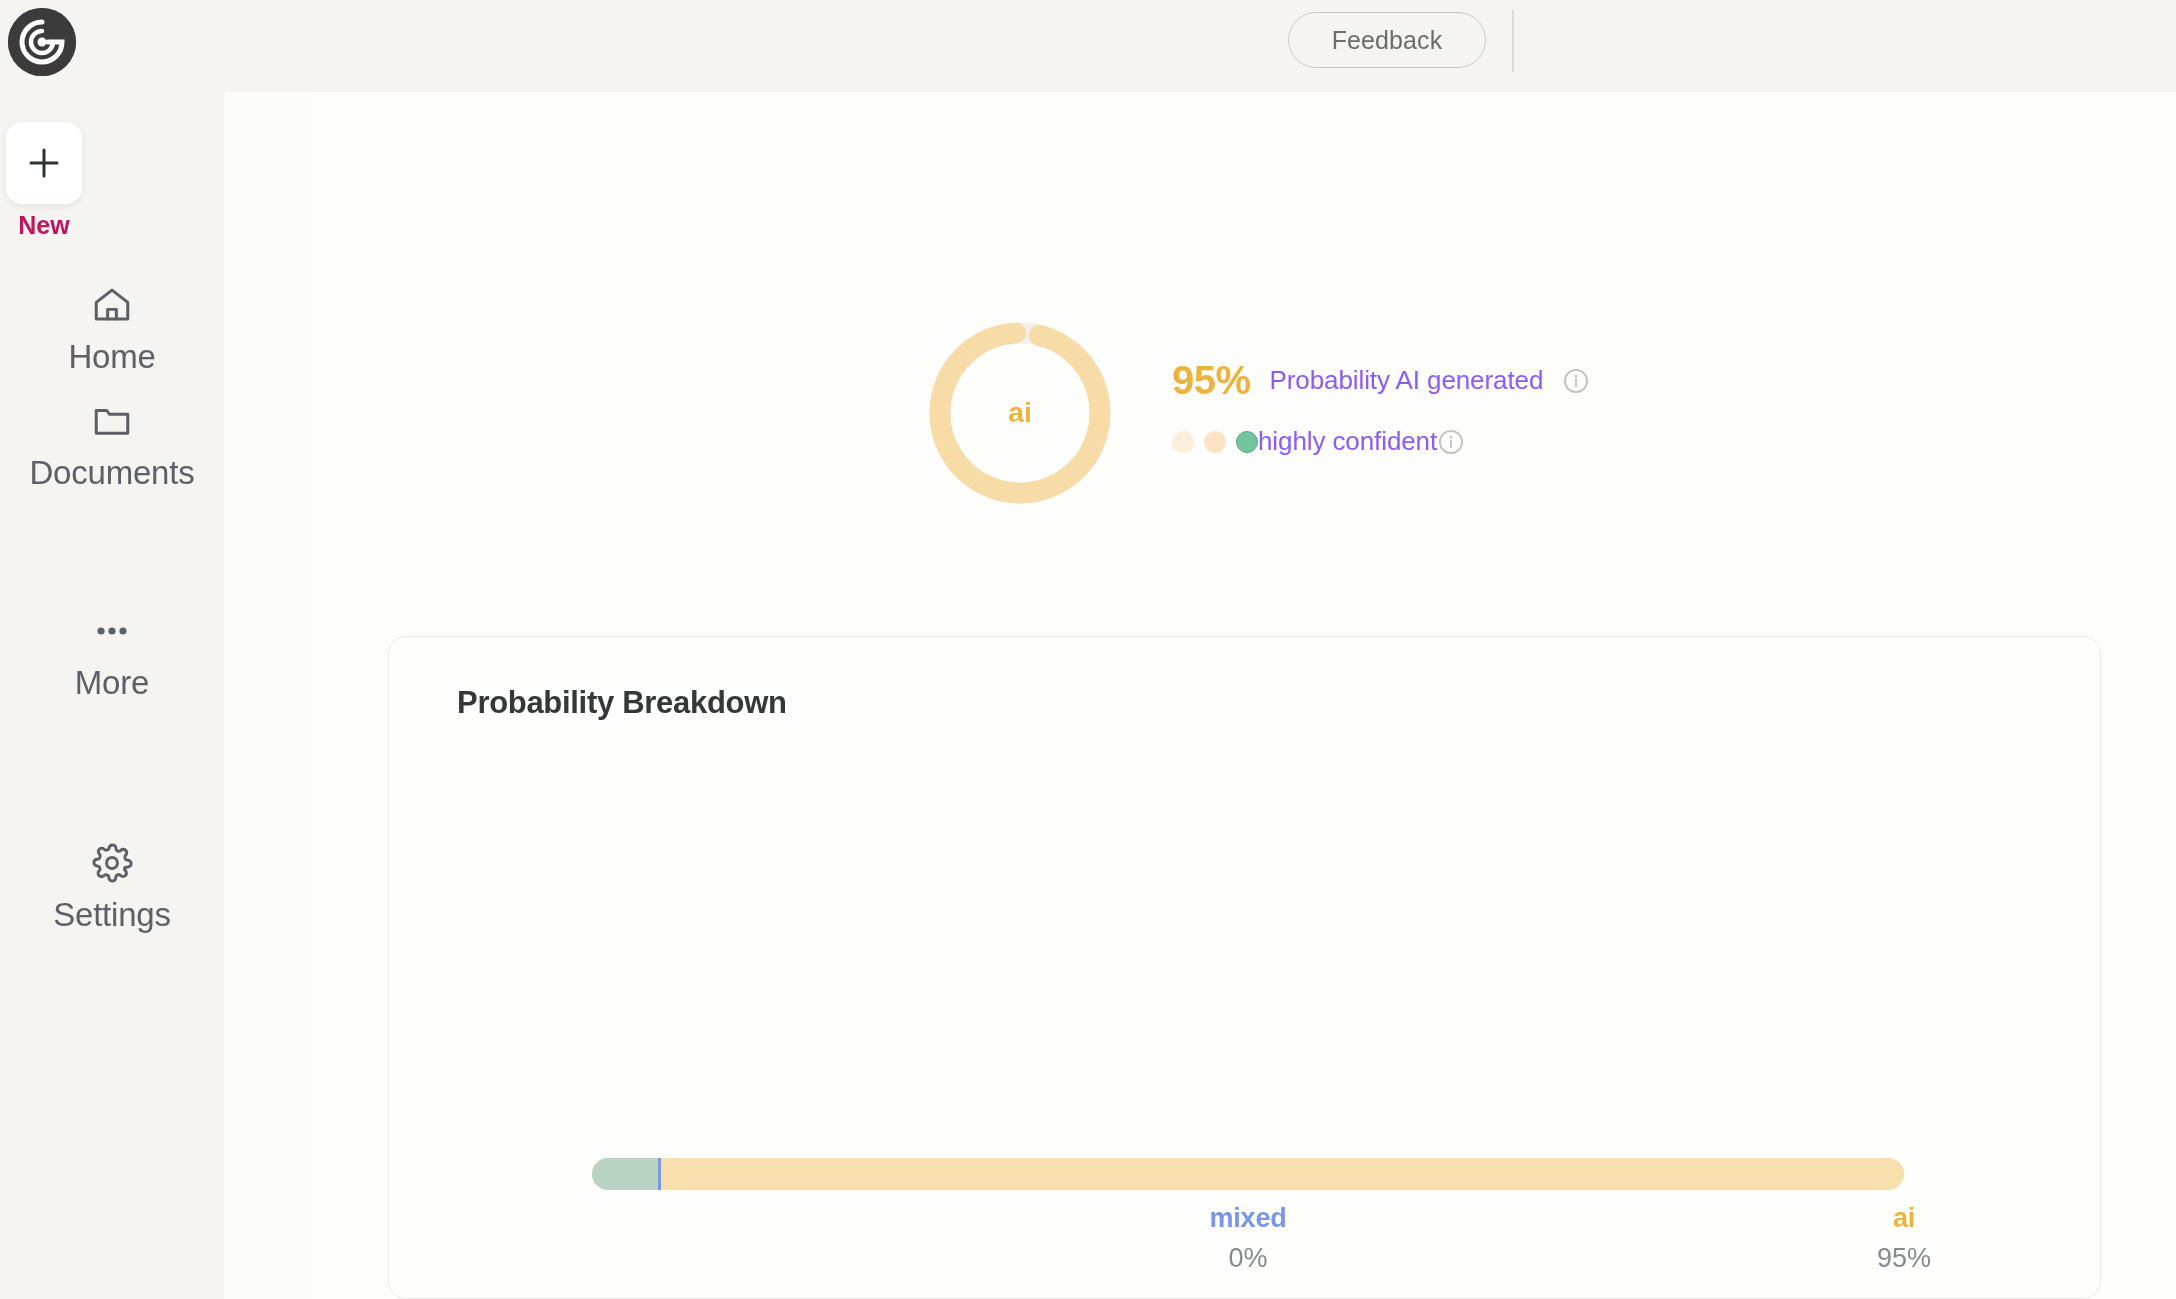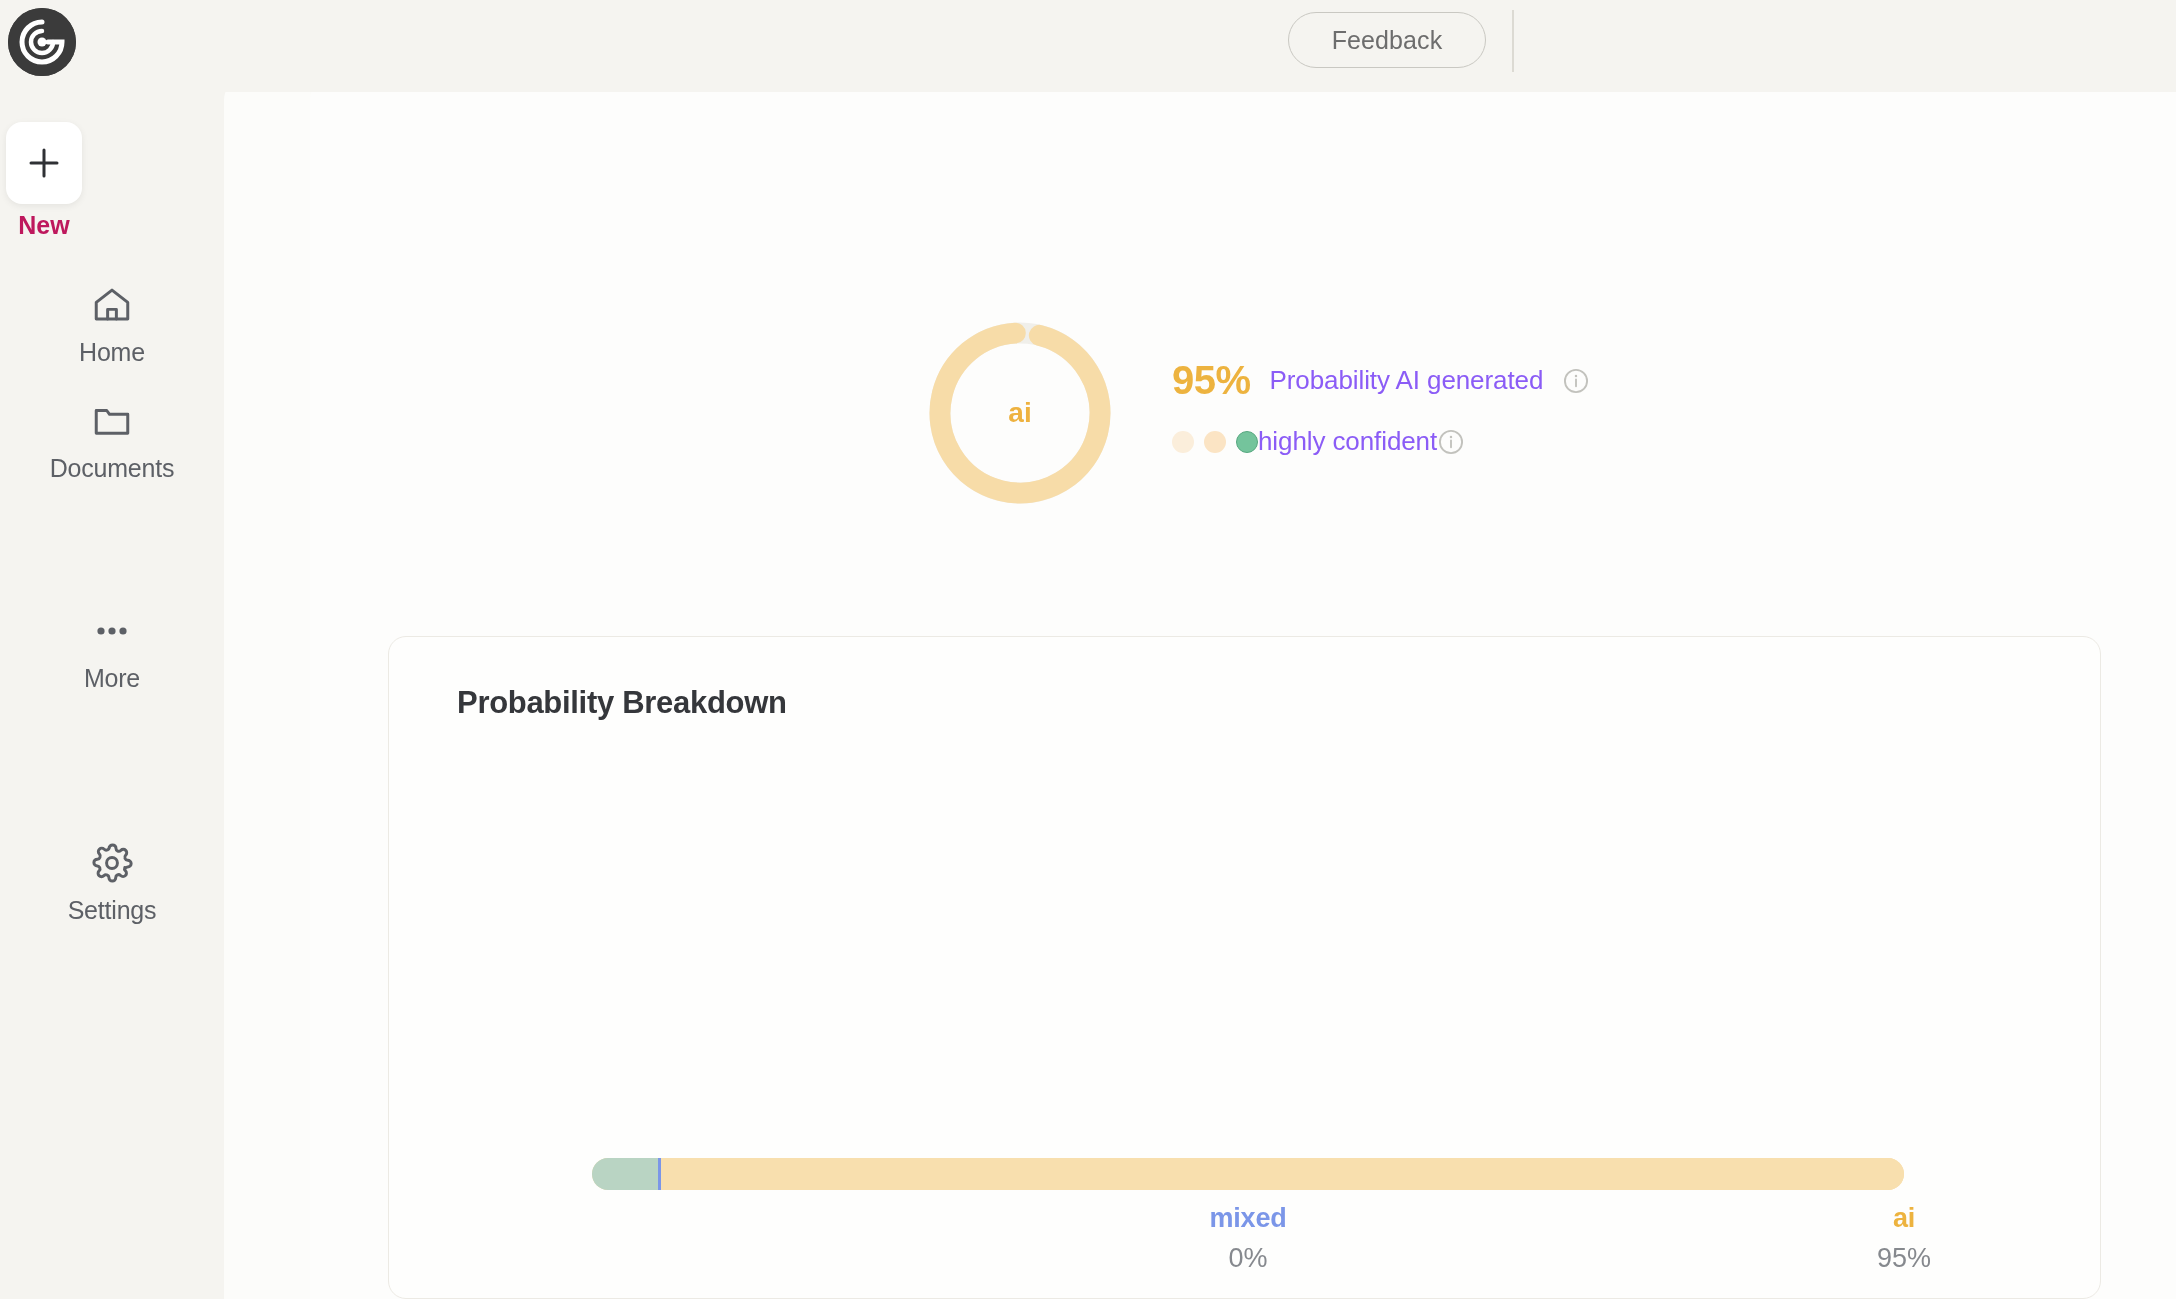--- a/index.html
+++ b/index.html
@@ -139,21 +139,21 @@
     user-select: none;
   }
   .nav-icon {
     display: flex;
     align-items: center;
     justify-content: center;
     height: 54px;
   }
   .nav-label {
     margin-top: 6px;
-    font-size: 25px;
+    font-size: 33px;
     color: #5d6066;
     white-space: nowrap;
     letter-spacing: -.2px;
   }
 
   .new-tile {
     position: absolute;
     left: 6px;
     top: 30px;
     width: 76px;

